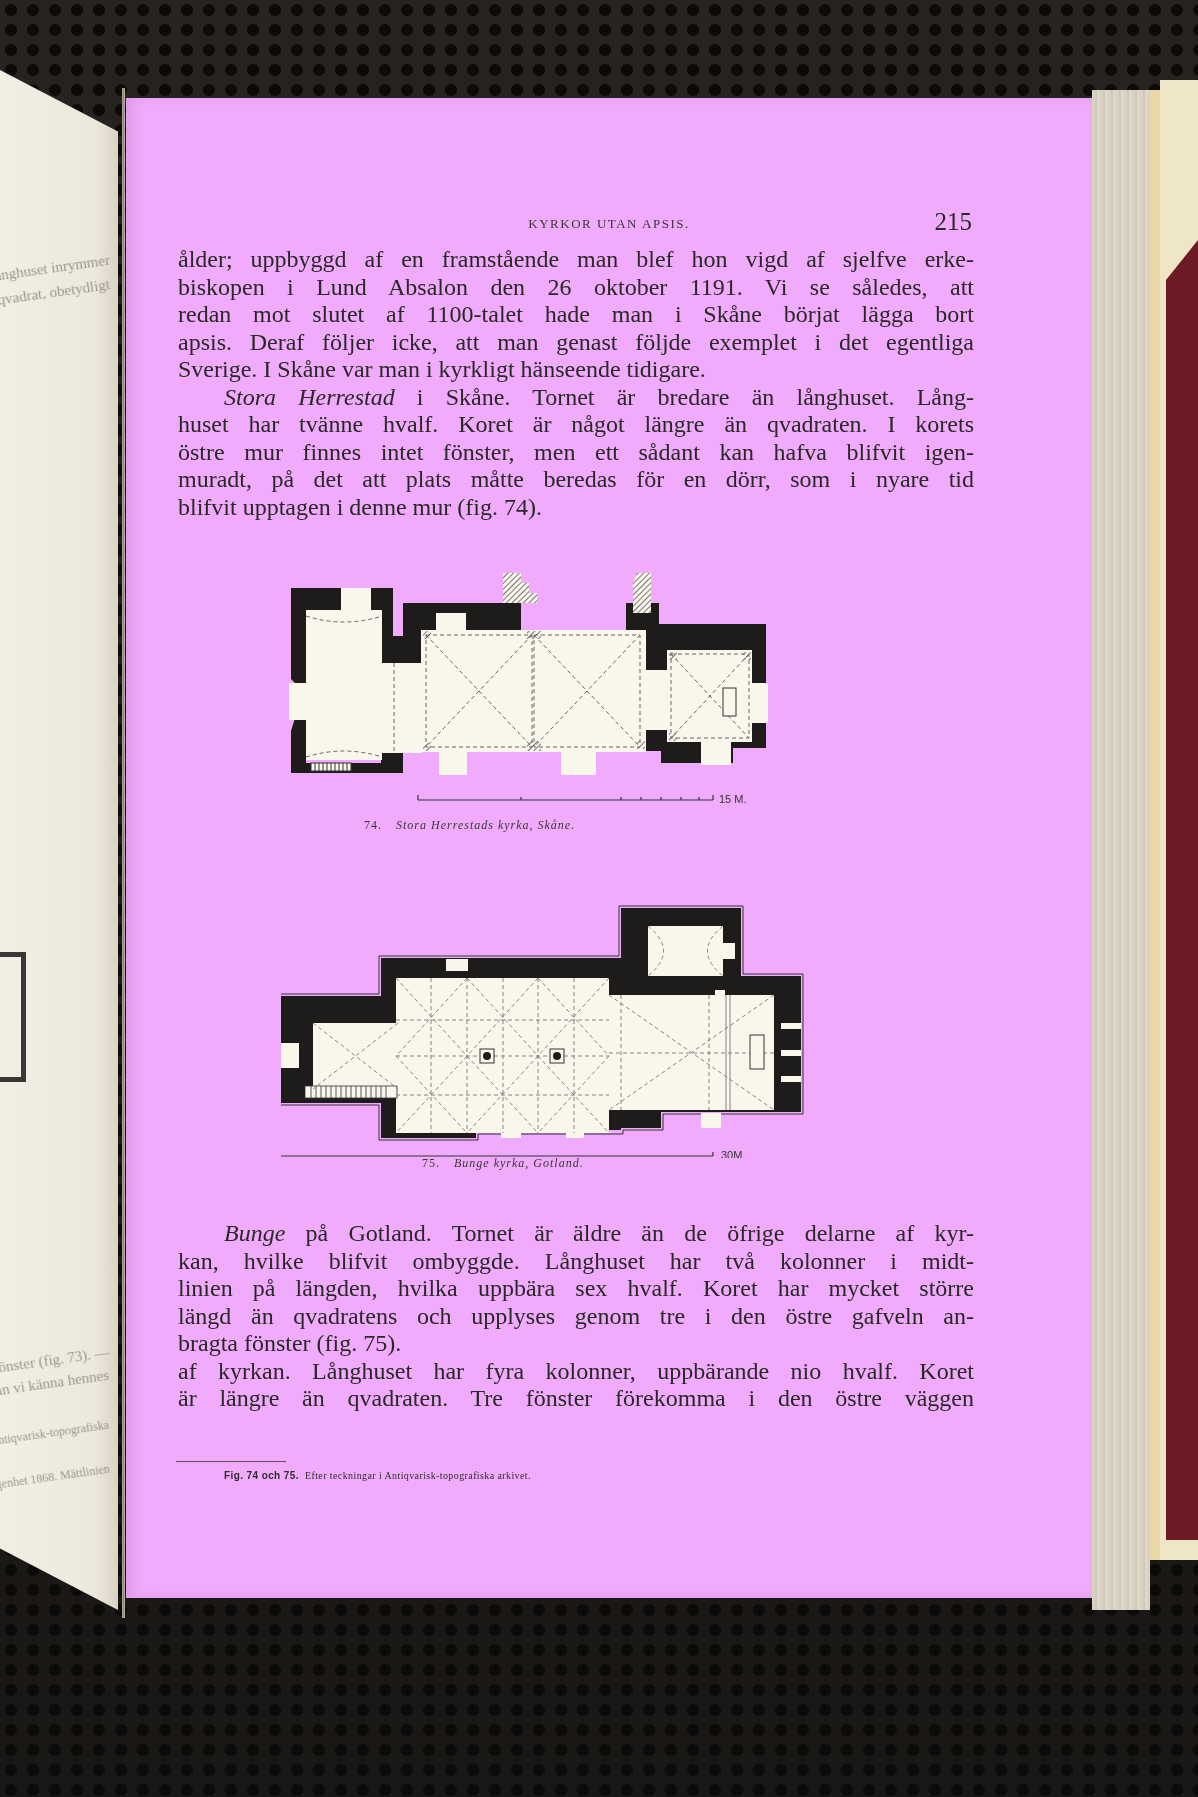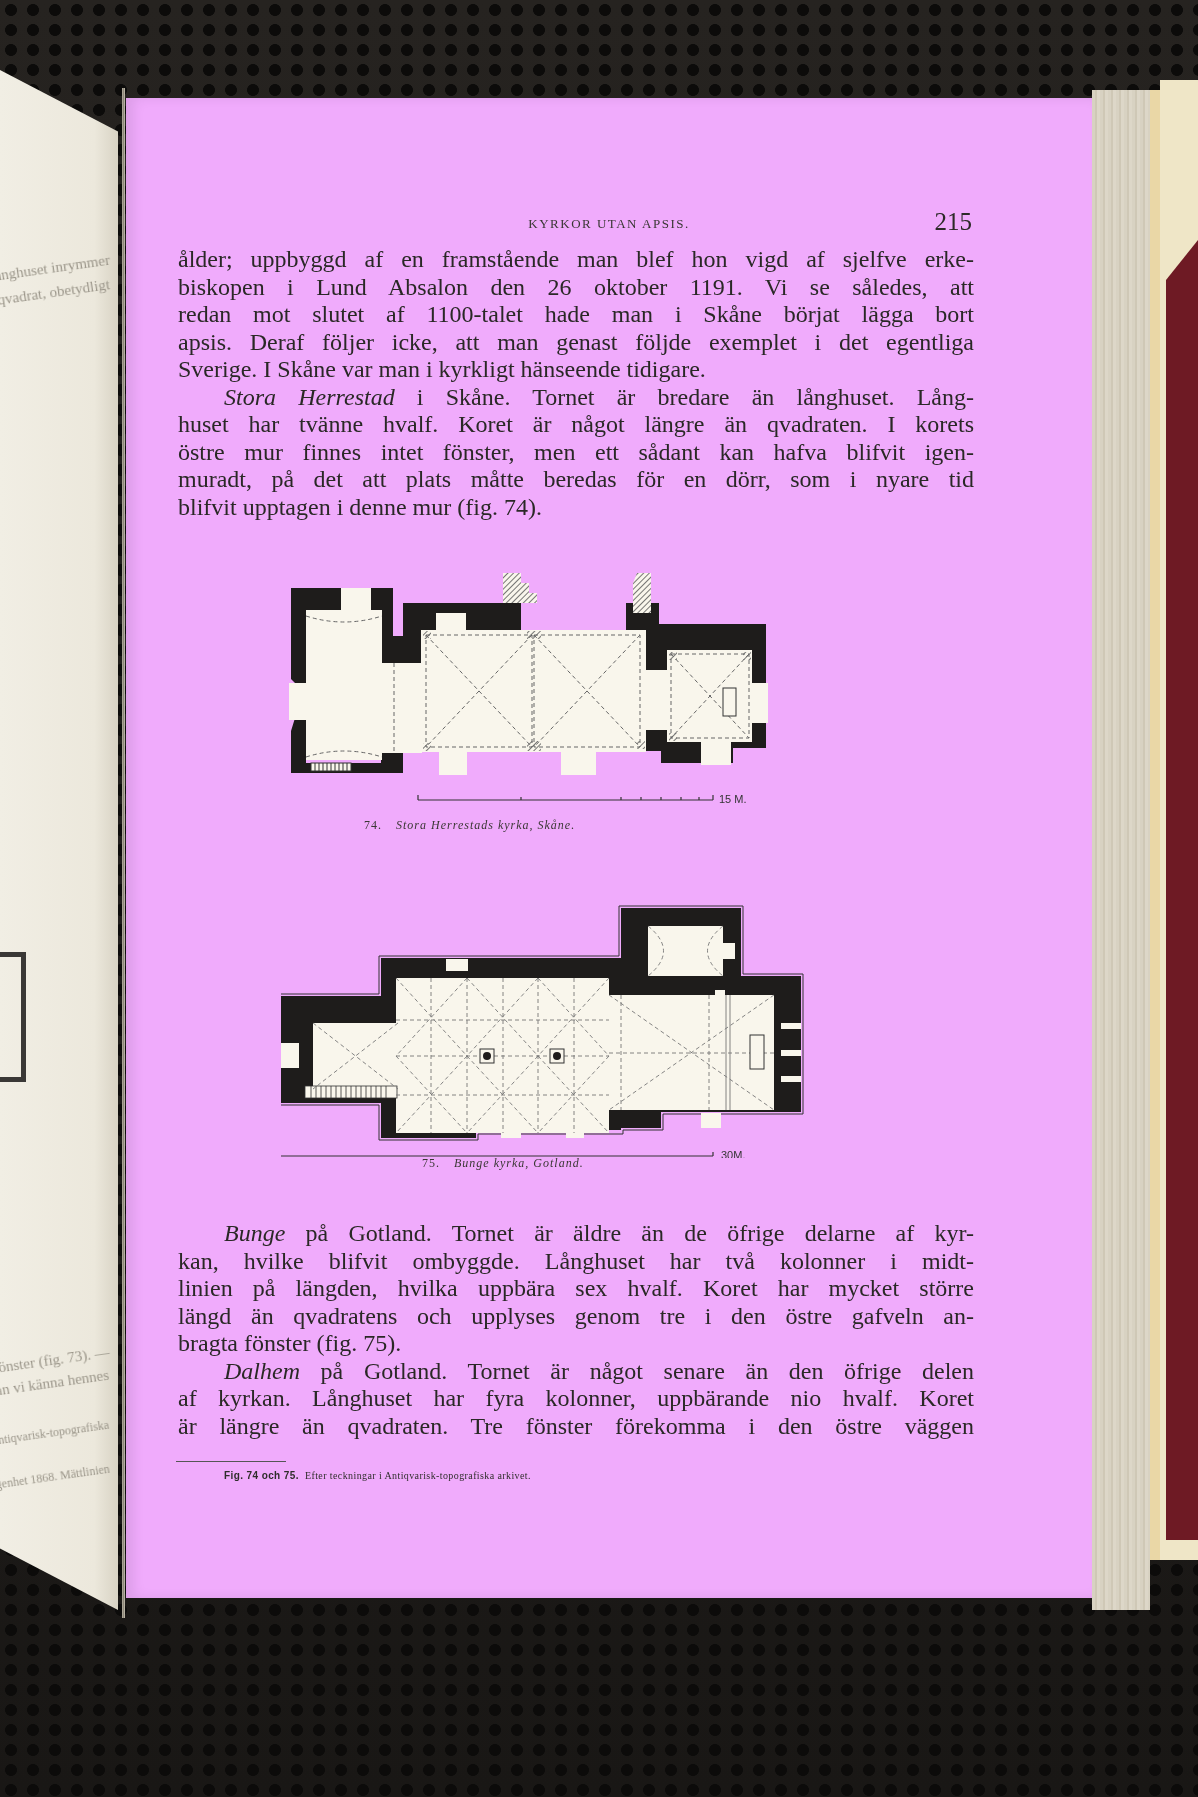--- a/index.html
+++ b/index.html
@@ -342,21 +342,20 @@
 
   <div class="text-block" style="top:1122px;">
     <p>
       <span class="line" style="padding-left:46px;"><span class="it">Bunge</span><span> på Gotland. Tornet är äldre än de öfrige delarne af kyr-</span></span>
       <span class="line">kan, hvilke blifvit ombyggde. Långhuset har två kolonner i midt-</span>
       <span class="line">linien på längden, hvilka uppbära sex hvalf. Koret har mycket större</span>
       <span class="line">längd än qvadratens och upplyses genom tre i den östre gafveln an-</span>
       <span class="line last">bragta fönster (fig. 75).</span>
     </p>
     <p>
-      <span class="line" style="padding-left:46px;"><span class="it">Dalhem</span><span> på Gotland. Tornet är något senare än den öfrige delen</span></span>
       <span class="line">af kyrkan. Långhuset har fyra kolonner, uppbärande nio hvalf. Koret</span>
       <span class="line">är längre än qvadraten. Tre fönster förekomma i den östre väggen</span>
     </p>
   </div>
 
   <div class="rule"></div>
   <div class="footnote">
     <span class="fn-label">Fig. 74 och 75.</span><span>Efter teckningar i Antiqvarisk-topografiska arkivet.</span>
   </div>
 </div>

